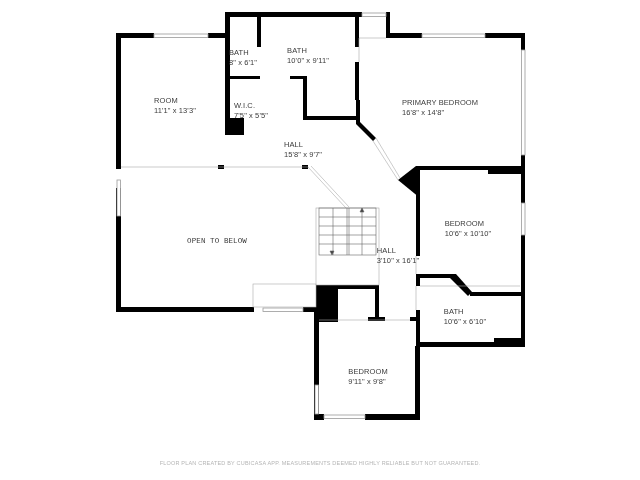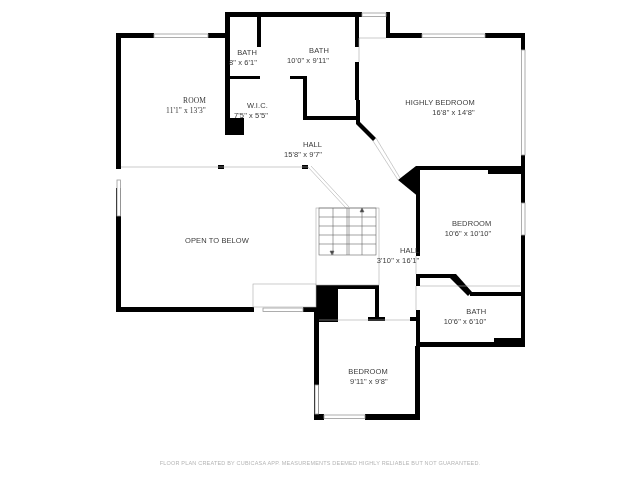--- a/index.html
+++ b/index.html
@@ -1,18 +1,18 @@
 <!DOCTYPE html>
 <html><head>
 <meta charset="utf-8">
 <style>
   html, body { margin: 0; padding: 0; background: #ffffff; }
   body { width: 640px; height: 480px; position: relative; overflow: hidden; font-family: "Liberation Sans", sans-serif; }
   #plan { position: absolute; left: 0; top: 0; width: 640px; height: 480px; }
-  .label { position: absolute; text-align: right; color: #3a3a3a; font-size: 7.5px; line-height: 10px; transform: translateX(-50%); white-space: nowrap; letter-spacing: 0.1px; }
+  .label { position: absolute; text-align: left; color: #3a3a3a; font-size: 7.5px; line-height: 10px; transform: translateX(-50%); white-space: nowrap; letter-spacing: 0.1px; }
   .label .dim { display: block; }
   .footer { position: absolute; left: 0; width: 640px; top: 460px; text-align: center; font-size: 5.5px; color: #b5b5b5; letter-spacing: 0.2px; }
 </style>
 </head>
 <body>
 
 <svg id="plan" viewBox="0 0 640 480" xmlns="http://www.w3.org/2000/svg">
   <g fill="#000">
 
     <rect x="116" y="33" width="5" height="135"></rect>
@@ -110,45 +110,45 @@
     <line x1="362" y1="208" x2="362" y2="255"></line>
     <line x1="319" y1="217" x2="376" y2="217"></line>
     <line x1="319" y1="226" x2="376" y2="226"></line>
     <line x1="319" y1="235" x2="376" y2="235"></line>
     <line x1="319" y1="244" x2="376" y2="244"></line>
     <polygon points="330,251 334,251 332,255" fill="#444"></polygon>
     <polygon points="360,212 364,212 362,208" fill="#444"></polygon>
   </g>
 </svg>
 
-<div class="label" style="left:186px; top:96px;font-family:Liberation Serif, serif;">
+<div class="label" style="left:175px; top:96px;">
   <span>ROOM</span>
   <span class="dim">11'1" x 13'3"</span>
 </div>
 <div class="label" style="left:243px; top:48px;">
   <span>BATH</span>
   <span class="dim">8" x 6'1"</span>
 </div>
 <div class="label" style="left:308px; top:46px;">
   <span>BATH</span>
   <span class="dim">10'0" x 9'11"</span>
 </div>
 <div class="label" style="left:251px; top:101px;">
   <span>W.I.C.</span>
   <span class="dim">7'5" x 5'5"</span>
 </div>
 <div class="label" style="left:440px; top:98px;">
-  <span>HIGHLY BEDROOM</span>
+  <span>PRIMARY BEDROOM</span>
   <span class="dim">16'8" x 14'8"</span>
 </div>
 <div class="label" style="left:303px; top:140px;">
   <span>HALL</span>
   <span class="dim">15'8" x 9'7"</span>
 </div>
-<div class="label" style="left:217px; top:236px;">
+<div class="label" style="left:217px; top:236px;font-family:Liberation Mono, monospace;">
   <span>OPEN TO BELOW</span>
 </div>
 <div class="label" style="left:468px; top:219px;">
   <span>BEDROOM</span>
   <span class="dim">10'6" x 10'10"</span>
 </div>
 <div class="label" style="left:398px; top:246px;">
   <span>HALL</span>
   <span class="dim">3'10" x 16'1"</span>
 </div>

